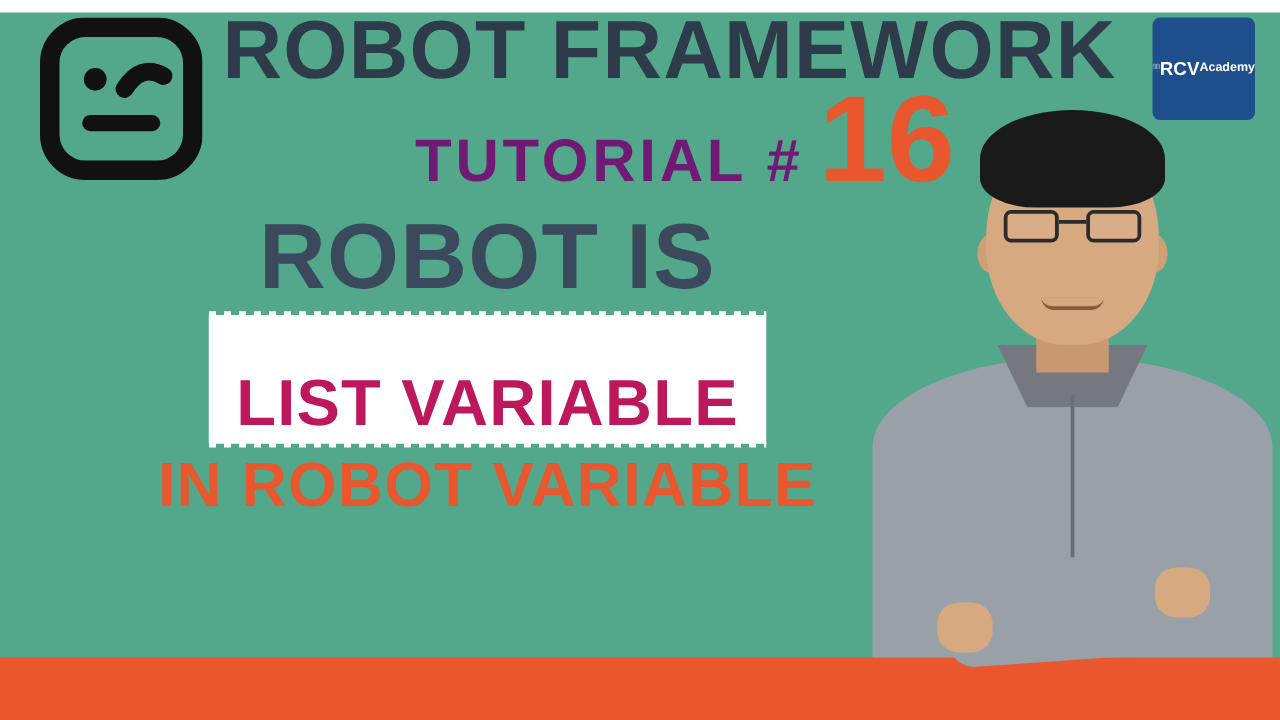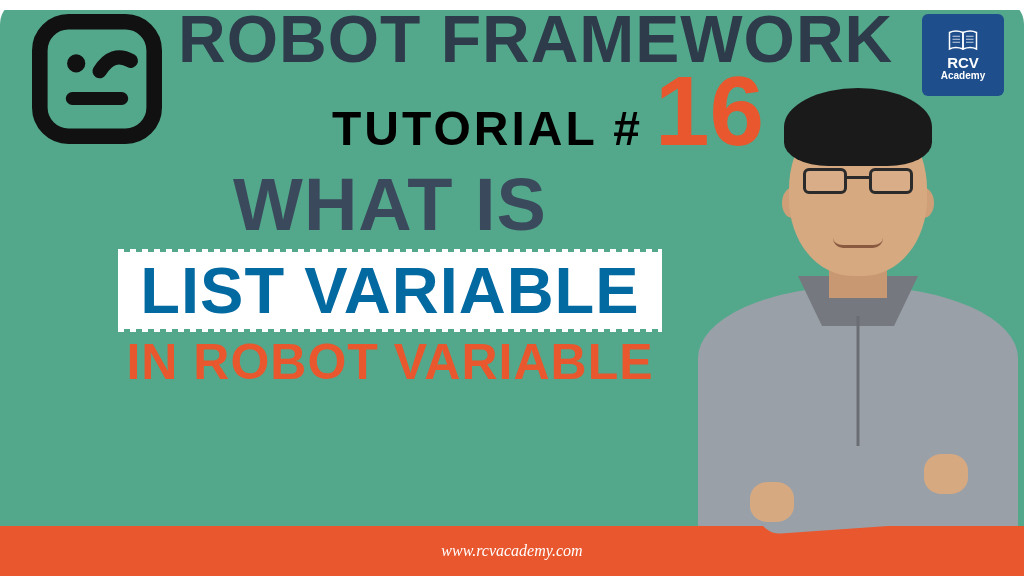--- a/index.html
+++ b/index.html
@@ -8,21 +8,20 @@
     height: 576px;
     overflow: hidden;
     font-family: 'Arial Black', Arial, sans-serif;
     position: relative;
   }
   .canvas {
     width: 100%;
     height: 100%;
     background: #53a88b;
     position: relative;
-    border-radius: 24px;
   }
   .top-white {
     position: absolute;
     top: 0; left: 0; right: 0;
     height: 10px;
     background: #fff;
   }
   .robot-logo {
     position: absolute;
     top: 14px;
@@ -40,21 +39,21 @@
     font-size: 66px;
     font-weight: 900;
     color: #2d3b4a;
     letter-spacing: 1px;
     line-height: 1;
     font-family: 'Arial Black', Impact, sans-serif;
   }
   .title-line2 {
     font-size: 48px;
     font-weight: 900;
-    color: #000000;
+    color: #701a75;
     letter-spacing: 3px;
     text-align: center;
     margin-top: -4px;
     font-family: 'Arial Black', Impact, sans-serif;
   }
   .tutorial-row {
     display: flex;
     align-items: baseline;
     justify-content: center;
     gap: 12px;
@@ -68,21 +67,21 @@
   }
   .rcv-badge {
     position: absolute;
     top: 14px;
     right: 20px;
     width: 82px;
     height: 82px;
     background: #1f4e8c;
     border-radius: 6px;
     display: flex;
-    flex-direction: column;
+    flex-direction: row;
     align-items: center;
     justify-content: center;
     color: #fff;
     z-index: 5;
   }
   .rcv-book {
     width: 30px;
     height: 22px;
     margin-bottom: 4px;
   }
@@ -114,26 +113,27 @@
   .highlight-row::after {
     content: "";
     position: absolute;
     left: 0; right: 0;
     height: 4px;
     background-image: repeating-linear-gradient(90deg,#fff 0 6px, transparent 6px 12px);
   }
   .highlight-row::before { top: -3px; }
   .highlight-row::after { bottom: -3px; }
   .sub-line2 {
-    font-size: 65px;
-    font-weight: 900;
-    color: #0369a1;
+    font-size: 52px;
+    font-weight: 900;
+    color: #be185d;
     letter-spacing: 1px;
     line-height: 1;
     font-family: 'Arial Black', Impact, sans-serif;
+    margin-top: 39px;
   }
   .sub-line3 {
     font-size: 50px;
     font-weight: 900;
     color: #e8572d;
     letter-spacing: 1px;
     line-height: 1.1;
     font-family: 'Arial Black', Impact, sans-serif;
   }
   .footer {
@@ -323,21 +323,21 @@
       <line x1="6" y1="17" x2="16" y2="17" stroke="#fff" stroke-width="1"></line>
       <line x1="24" y1="9" x2="34" y2="9" stroke="#fff" stroke-width="1"></line>
       <line x1="24" y1="13" x2="34" y2="13" stroke="#fff" stroke-width="1"></line>
       <line x1="24" y1="17" x2="34" y2="17" stroke="#fff" stroke-width="1"></line>
     </svg>
     <div class="rcv-text1">RCV</div>
     <div class="rcv-text2">Academy</div>
   </div>
 
   <div class="subtitle-block">
-    <div class="sub-line1">WHAT IS</div>
+    <div class="sub-line1">ROBOT IS</div>
     <div class="highlight-row">
       <div class="sub-line2">LIST VARIABLE</div>
     </div>
     <div class="sub-line3">IN ROBOT VARIABLE</div>
   </div>
 
   <div class="person">
     <div class="person-shirt"></div>
     <div class="person-collar"></div>
     <div class="person-zipper"></div>
@@ -354,15 +354,14 @@
     <div class="person-mouth"></div>
     <div class="person-arms">
       <div class="arm a1"></div>
       <div class="arm a2"></div>
       <div class="hand h1"></div>
       <div class="hand h2"></div>
     </div>
   </div>
 
   <div class="footer">
-    <span class="url">www.rcvacademy.com</span>
   </div>
 </div>
 
 </body></html>

